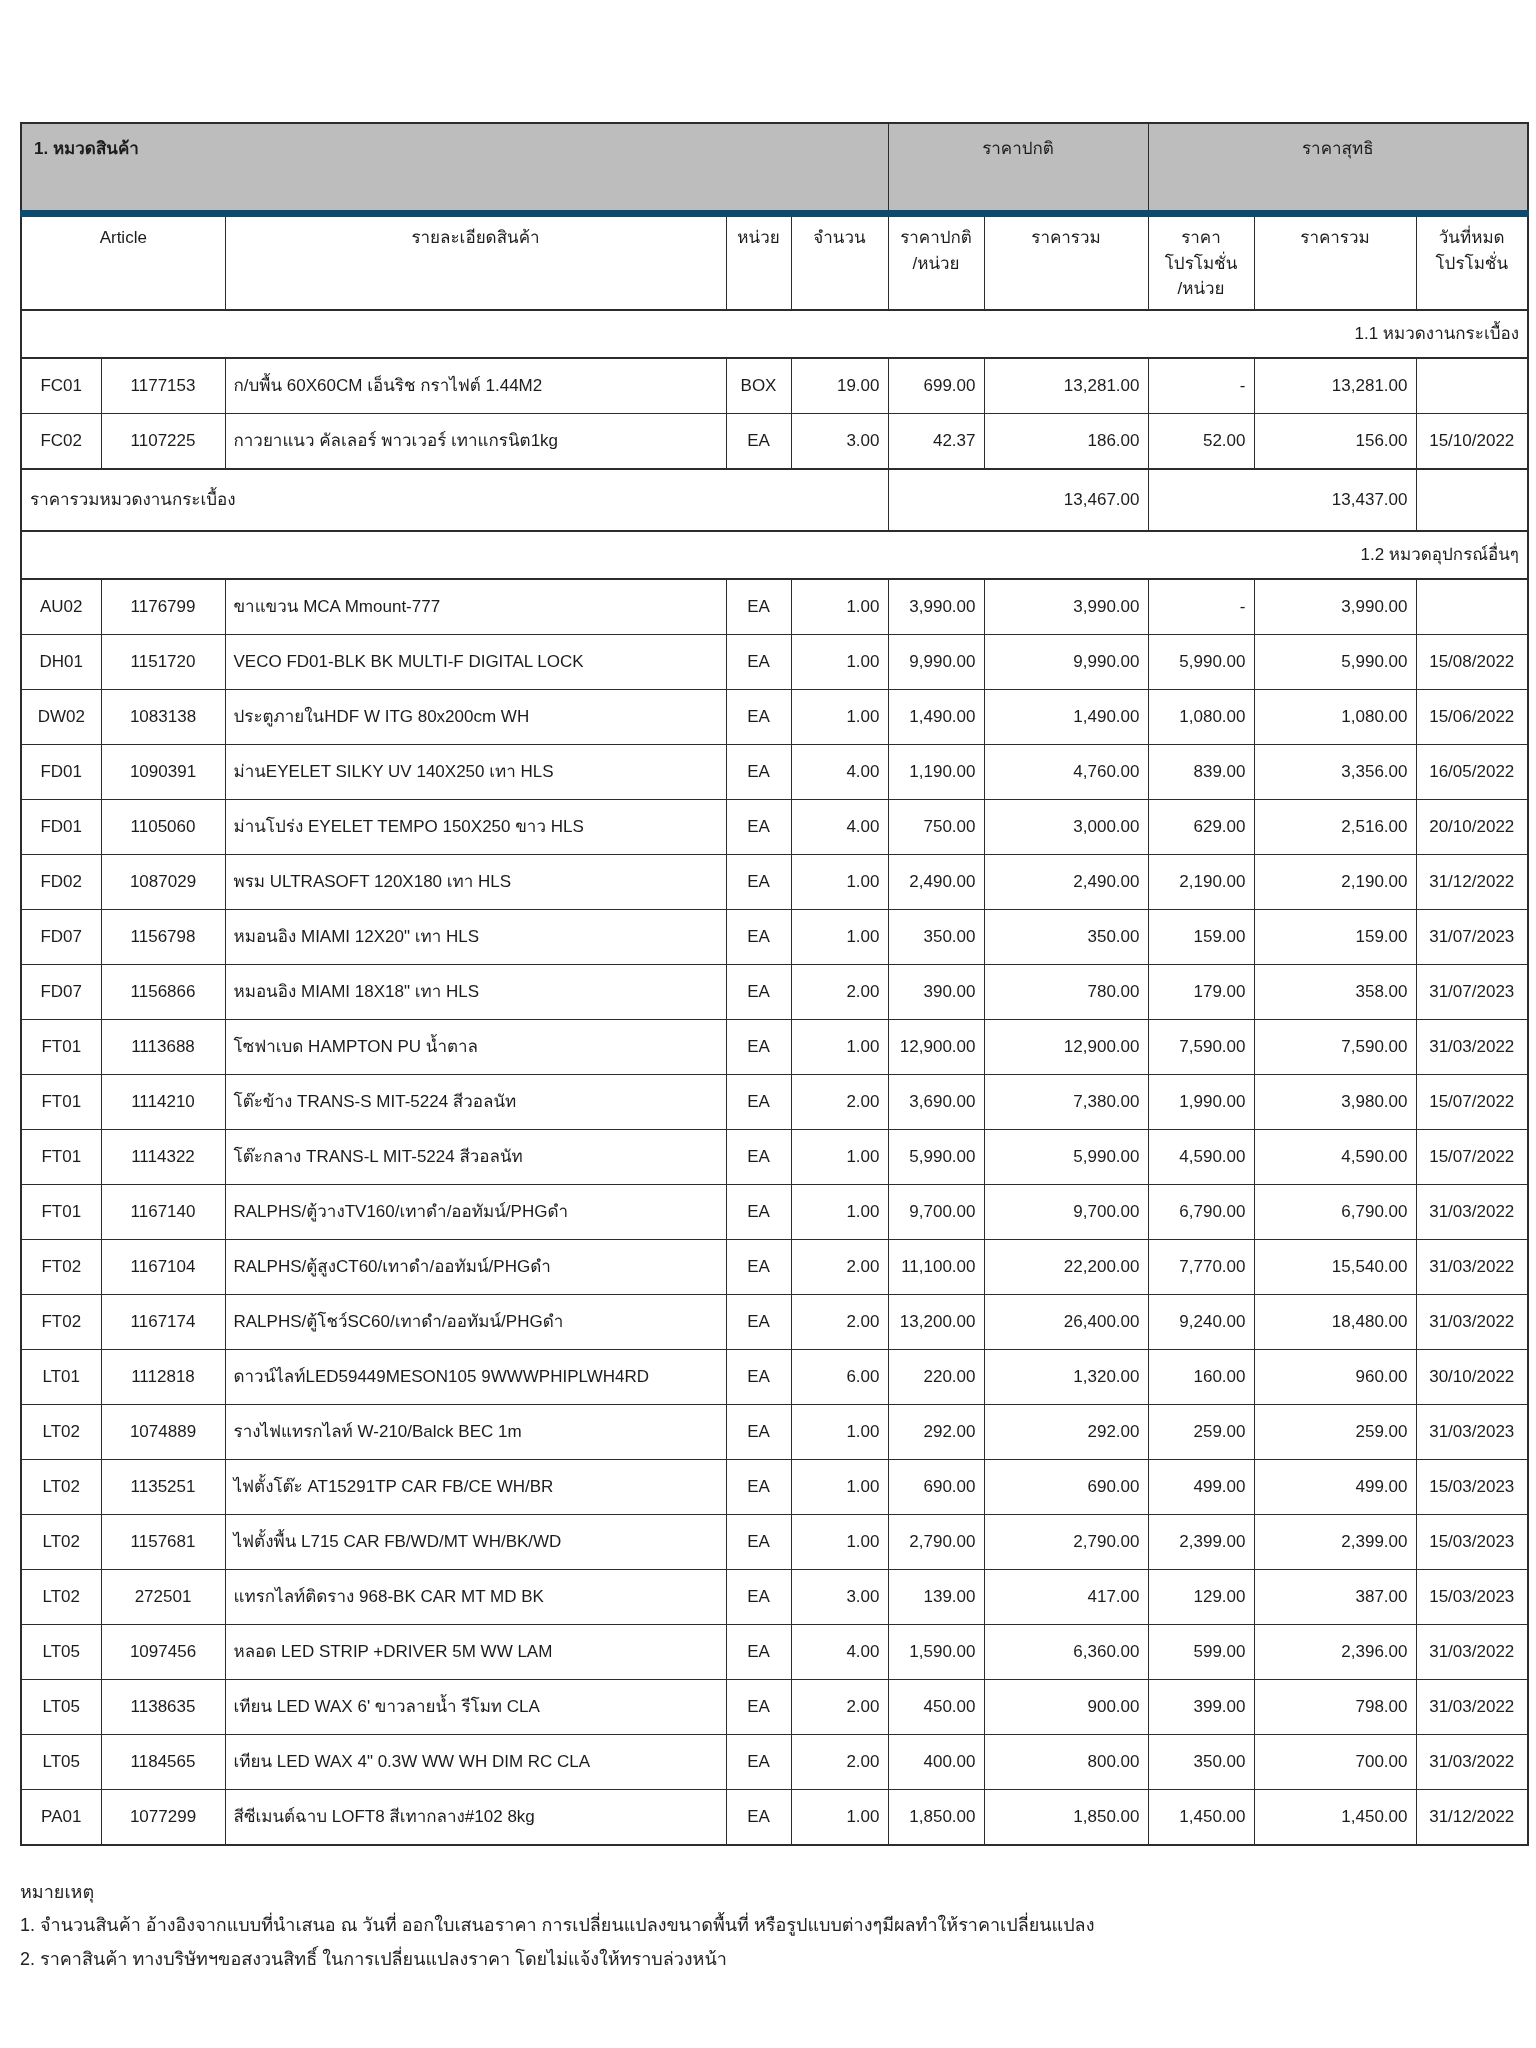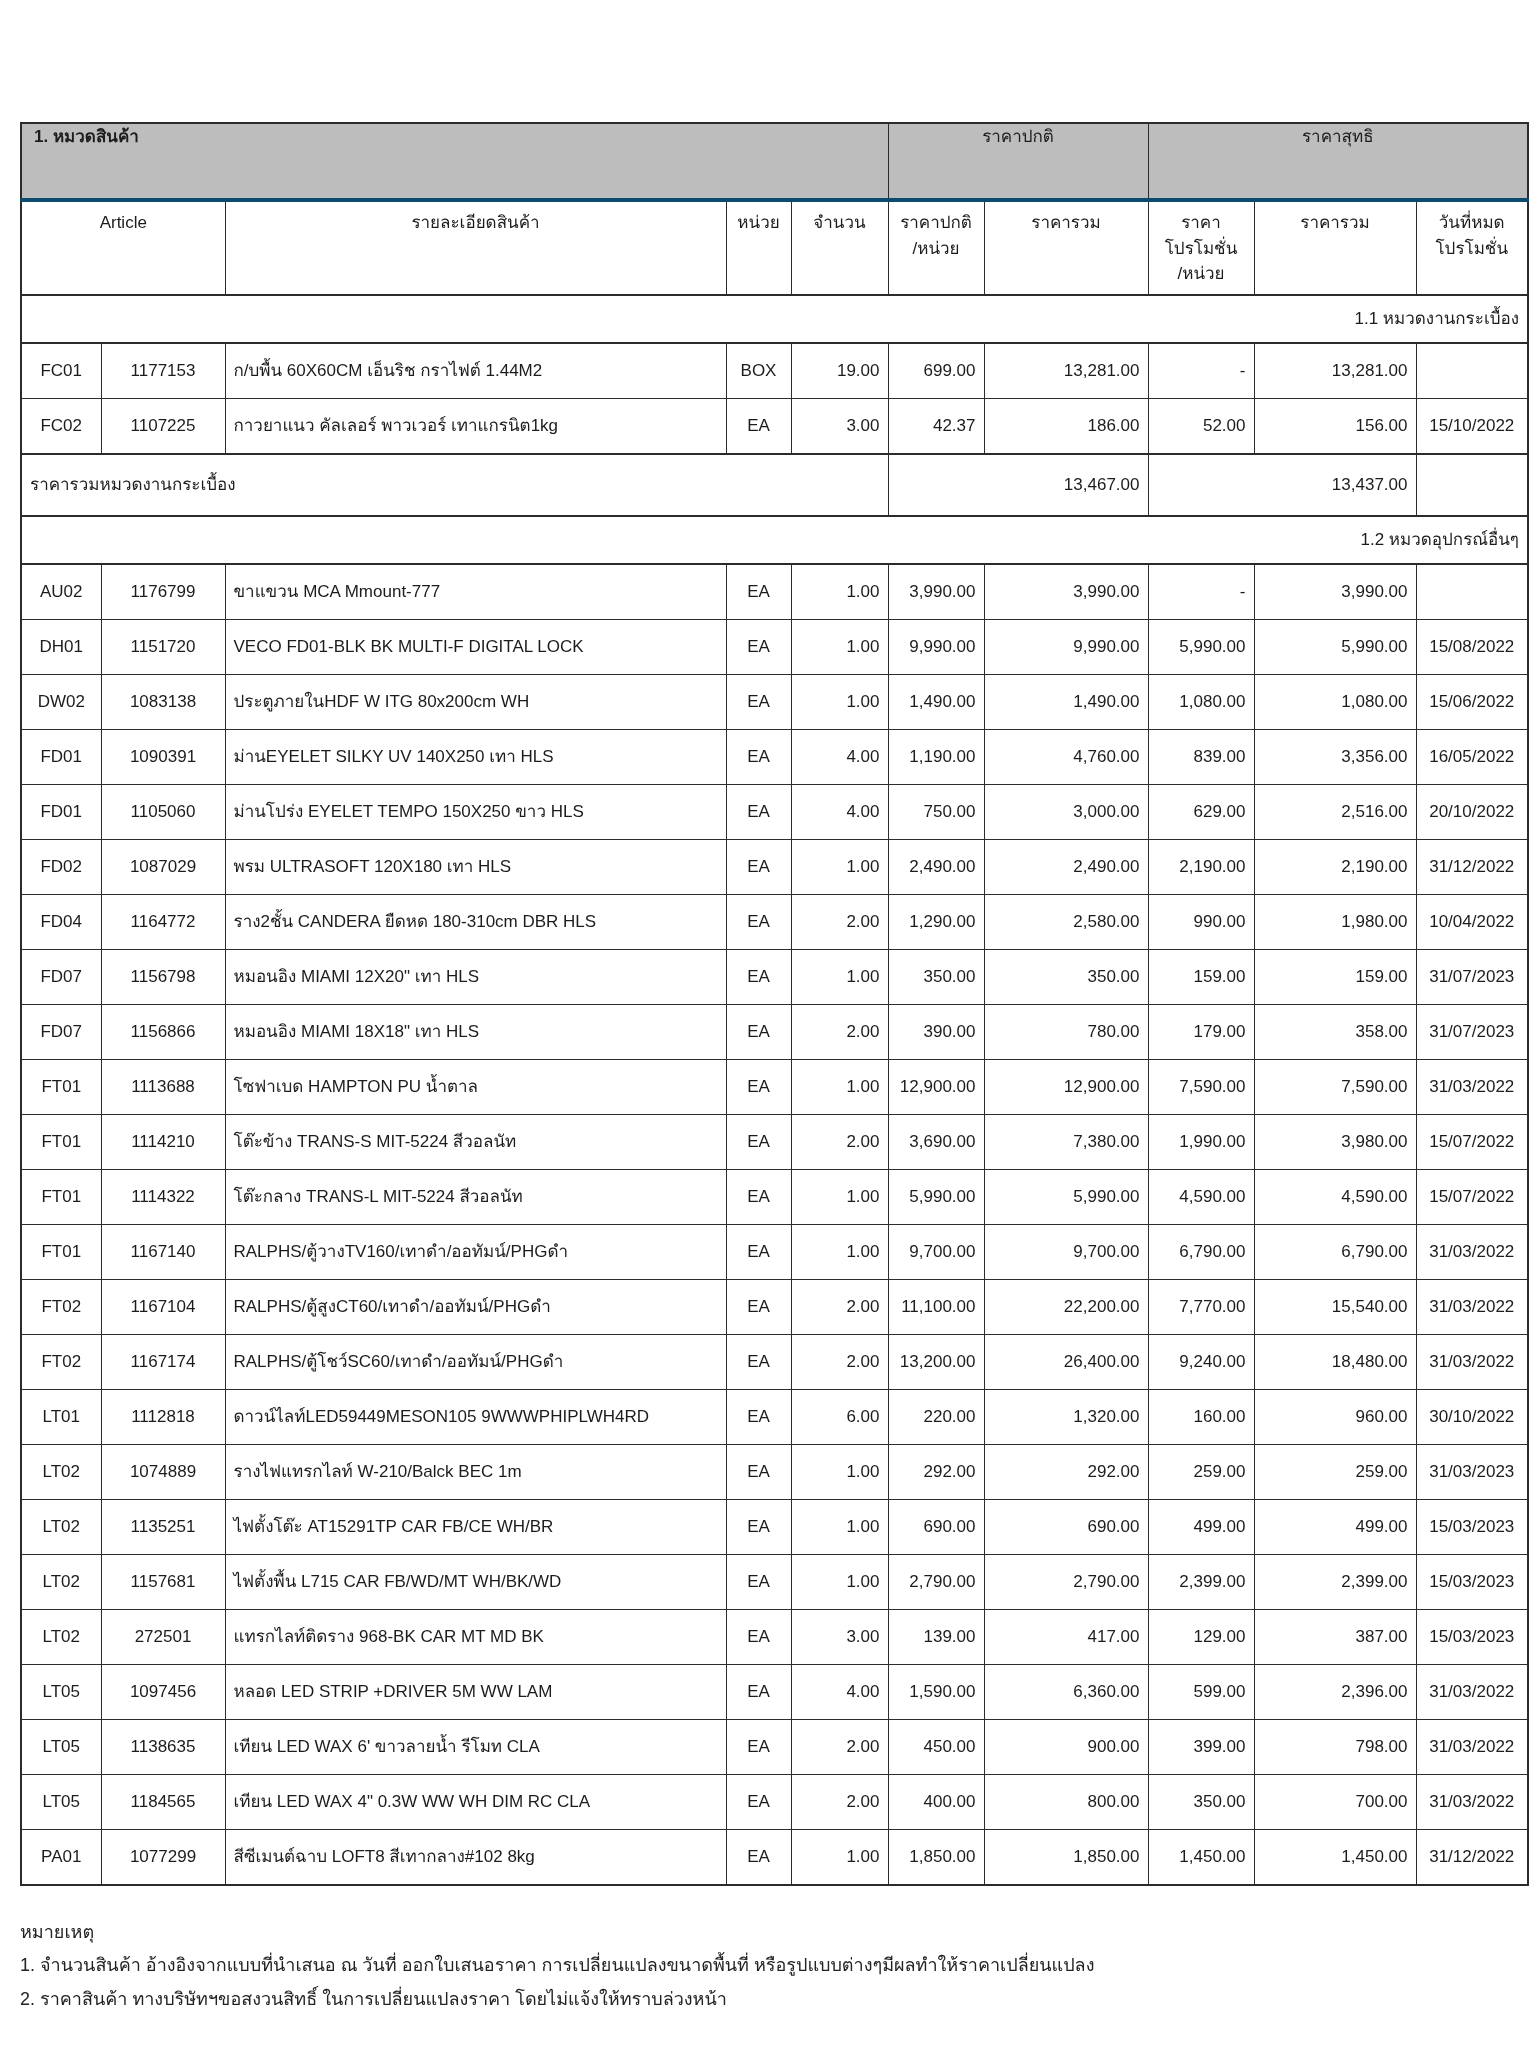--- a/index.html
+++ b/index.html
@@ -23,22 +23,22 @@
     padding:4px 8px;
     overflow:hidden;
     white-space:pre-line;
     line-height:1.5;
   }
   
   tr.group-row td{
     background:#bdbdbd;
     height:70px;
     vertical-align:top;
-    padding-top:0;
-    border-bottom:4px solid #0c4a6e;
+    padding-top:12px;
+    border-bottom:7px solid #0c4a6e;
   }
   tr.group-row td.title{font-weight:700;text-align:left;padding-left:12px;}
   tr.group-row td.center{text-align:center;}
   
   tr.col-row th{
     height:80px;
     vertical-align:top;
     text-align:center;
     padding-top:8px;
     border-bottom:2px solid #2c2c2c;
@@ -211,32 +211,20 @@
           <td class="l">พรม ULTRASOFT 120X180 เทา HLS</td>
           <td class="c">EA</td>
           <td class="r">1.00</td>
           <td class="r">2,490.00</td>
           <td class="r">2,490.00</td>
           <td class="r">2,190.00</td>
           <td class="r">2,190.00</td>
           <td class="d">31/12/2022</td>
         </tr>
         <tr class="data-row">
-          <td class="c">FD04</td>
-          <td class="c">1164772</td>
-          <td class="l">ราง2ชั้น CANDERA ยืดหด 180-310cm DBR HLS</td>
-          <td class="c">EA</td>
-          <td class="r">2.00</td>
-          <td class="r">1,290.00</td>
-          <td class="r">2,580.00</td>
-          <td class="r">990.00</td>
-          <td class="r">1,980.00</td>
-          <td class="d">10/04/2022</td>
-        </tr>
-        <tr class="data-row">
           <td class="c">FD07</td>
           <td class="c">1156798</td>
           <td class="l">หมอนอิง MIAMI 12X20" เทา HLS</td>
           <td class="c">EA</td>
           <td class="r">1.00</td>
           <td class="r">350.00</td>
           <td class="r">350.00</td>
           <td class="r">159.00</td>
           <td class="r">159.00</td>
           <td class="d">31/07/2023</td>

